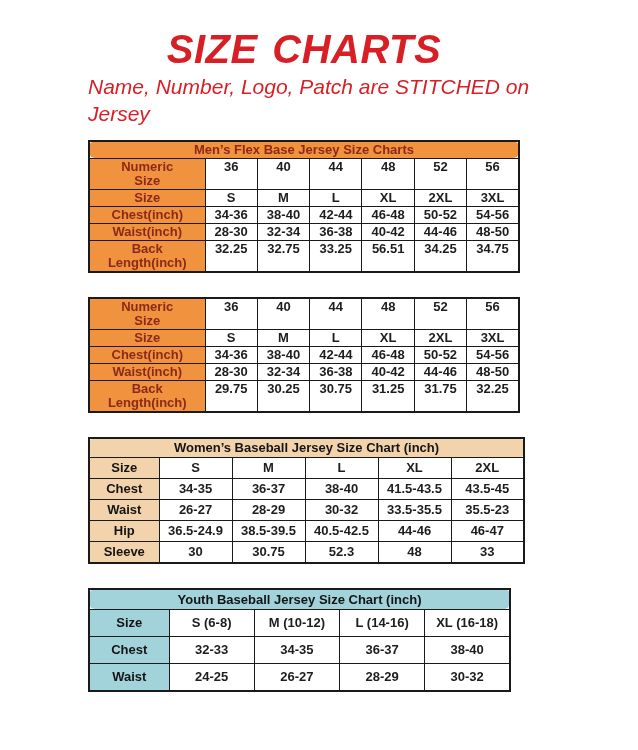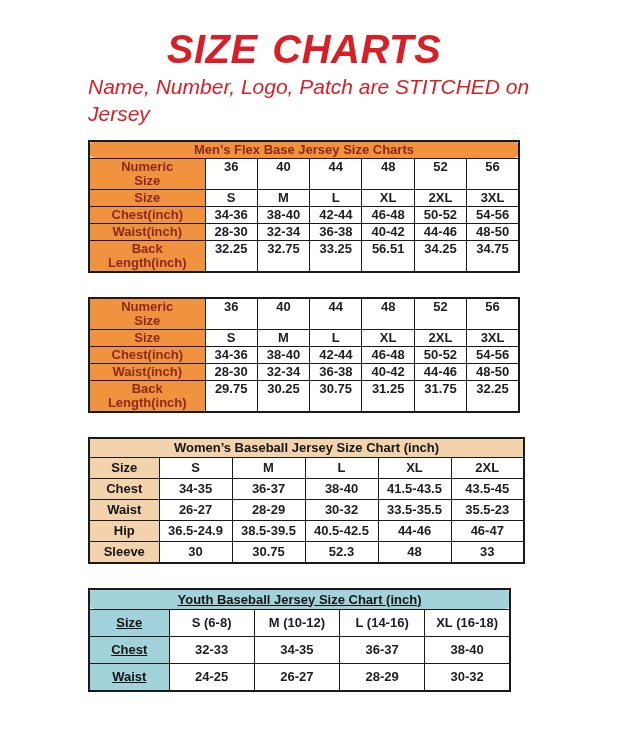--- a/index.html
+++ b/index.html
@@ -62,21 +62,20 @@
     background: var(--peach, #F3D3AC);
     color: #141414;
   }
   .theme-peach .tbl-title { height: 20px; text-align: center; }
   .theme-peach .lbl, .theme-peach .val { padding: 3px 2px; }
   .theme-peach .val { vertical-align: middle; }
   
   .theme-blue .tbl-title, .theme-blue .lbl {
     background: var(--blue, #A2D3DB);
     color: #141414;
-    text-decoration: underline;
   }
   .theme-blue .tbl-title { height: 20px; }
   .theme-blue .lbl, .theme-blue .val { padding: 6px 2px; }
   .theme-blue .val { vertical-align: middle; }
 
   
   .tbl-mens-flex-base, .tbl-mens-cool-base { width: 432px; }
   .tbl-womens-baseball { width: 437px; }
   .tbl-youth-baseball { width: 423px; }
   .tbl-mens-flex-base col.label-col, .tbl-mens-cool-base col.label-col { width: 116px; }

